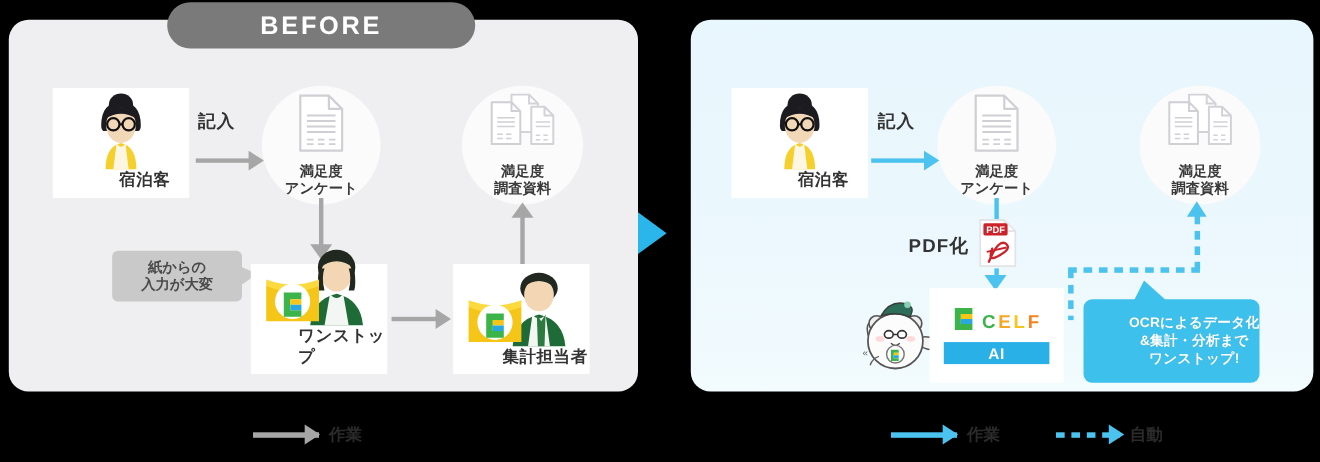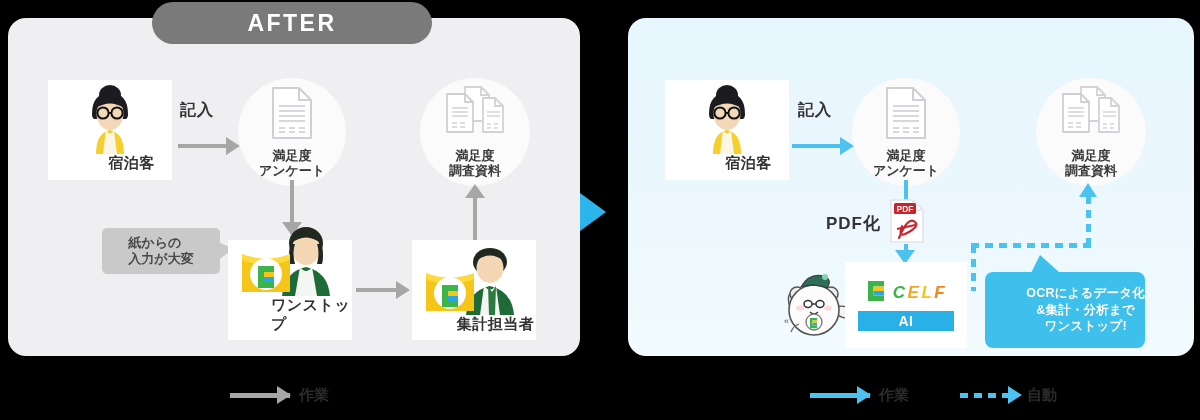--- a/index.html
+++ b/index.html
@@ -39,21 +39,21 @@
   
   .hline{position:absolute;height:4px;}
   .vline{position:absolute;width:4px;}
   .arrowhead{position:absolute;width:0;height:0;}
 
   .lbl{position:absolute;font-size:16px;font-weight:bold;color:#333;letter-spacing:1px;}
 
   
   #bubble-paper{position:absolute;left:102px;top:228px;width:118px;height:46px;background:#c9c9c9;
      border-radius:5px;display:flex;flex-direction:column;align-items:center;justify-content:center;}
-  #bubble-paper .t{font-size:13px;font-weight:bold;color:#4a4a4a;line-height:1.25;}
+  #bubble-paper .t{font-size:13px;font-weight:bold;color:#4a4a4a;line-height:1.25;text-align:center;}
   #bubble-paper .tail{position:absolute;right:-14px;top:14px;width:0;height:0;
      border-top:7px solid transparent;border-bottom:11px solid transparent;border-left:16px solid #c9c9c9;}
 
   
   #callout-ocr{position:absolute;left:985px;top:272px;width:160px;height:76px;background:#3ec0ec;
      border-radius:8px;display:flex;flex-direction:column;align-items:flex-end;justify-content:center;}
   #callout-ocr .t{font-size:12.5px;font-weight:bold;color:#fff;line-height:1.32;text-align:center;
      letter-spacing:.2px;text-shadow:0 0 1px rgba(0,0,0,.12);}
   #callout-ocr .tail{position:absolute;left:46px;top:-17px;width:0;height:0;
      border-left:9px solid transparent;border-right:20px solid transparent;border-bottom:18px solid #3ec0ec;}
@@ -83,21 +83,21 @@
      background-size:14px 5px;background-repeat:repeat-x;}
   .lg-dot i{position:absolute;right:-4px;top:-7px;width:0;height:0;
      border-top:9px solid transparent;border-bottom:9px solid transparent;border-left:14px solid #4cc3ef;}
 </style>
 </head>
 <body>
 
 <div class="stage">
 
   <div class="panel" id="panel-before"></div>
-  <div class="pill" id="pill-before">AFTER</div>
+  <div class="pill" id="pill-before">BEFORE</div>
 
   <div class="tile" style="left:48px;top:80px;width:124px;height:100px;">
     <span>
       <svg class="person" width="74" height="72" viewBox="0 0 74 72">
         <ellipse cx="37" cy="13" rx="11" ry="10" fill="#1b1b20"></ellipse>
         <path d="M19 32 q0-21 18-21 q18 0 18 21 q0 4-2 5 l-32 0 q-2-1-2-5z" fill="#1b1b20"></path>
         <ellipse cx="37" cy="32" rx="13.5" ry="16" fill="#f3d8b8"></ellipse>
         <path d="M23 26 q14-9 28 0 l0-6 q-14-9-28 0z" fill="#1b1b20"></path>
         <circle cx="30" cy="31" r="5.6" fill="none" stroke="#111" stroke-width="2"></circle>
         <circle cx="44" cy="31" r="5.6" fill="none" stroke="#111" stroke-width="2"></circle>
@@ -349,21 +349,21 @@
       <circle cx="46" cy="54" r="8" fill="#fff" stroke="#777" stroke-width="1.3"></circle>
       <path d="M42 50 h7 v2.6 h-4.5 v5 h4.5 v2.6 h-7z" fill="#3cb44a"></path>
       <path d="M44.6 52.6 h4.4 v2.4 h-4.4z" fill="#f5c518"></path>
       <path d="M44.6 55 h4.4 v2.5 h-4.4z" fill="#29a7e0"></path>
       <path d="M31 56 q-6 2-8 8" fill="none" stroke="#666" stroke-width="1.3"></path>
       <text x="16" y="56" font-size="9" fill="#555" font-family="Liberation Sans, sans-serif">«</text>
     </svg>
   </span>
 
   <div id="celf-card">
-    <div style="display:flex;align-items:center;gap:6px;font-style:italic;">
+    <div style="display:flex;align-items:center;gap:6px;">
       <span>
         <svg width="22" height="22" viewBox="0 0 22 22">
           <path d="M3 1 h16 v5.5 h-10.5 v9 h10.5 v5.5 h-16z" fill="#3cb44a"></path>
           <path d="M8.5 6.5 h10.5 v4.5 h-10.5z" fill="#f5c518"></path>
           <path d="M8.5 11 h10.5 v4.5 h-10.5z" fill="#29a7e0"></path>
         </svg>
       </span>
       <span style="font-size:17px;font-weight:bold;letter-spacing:2.5px;">
         <span style="color:#3cb44a;">C</span><span style="color:#f5a623;">E</span><span style="color:#f5c518;">L</span><span style="color:#f5841f;">F</span>
       </span>

